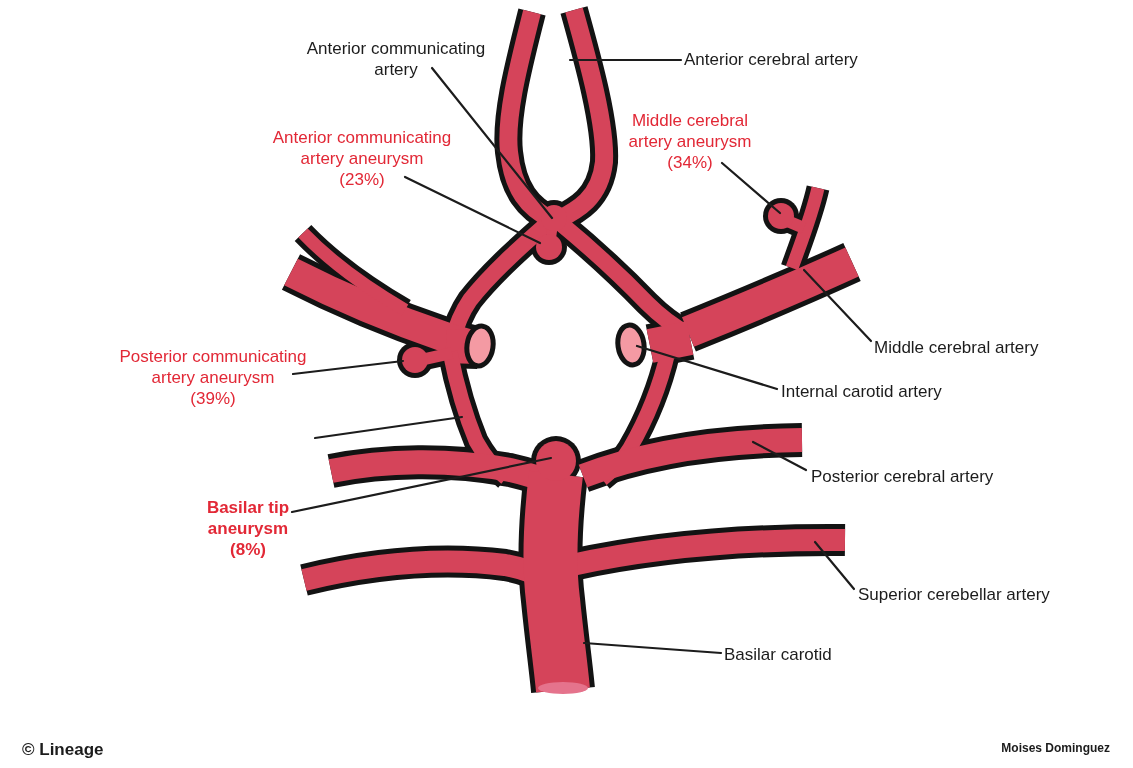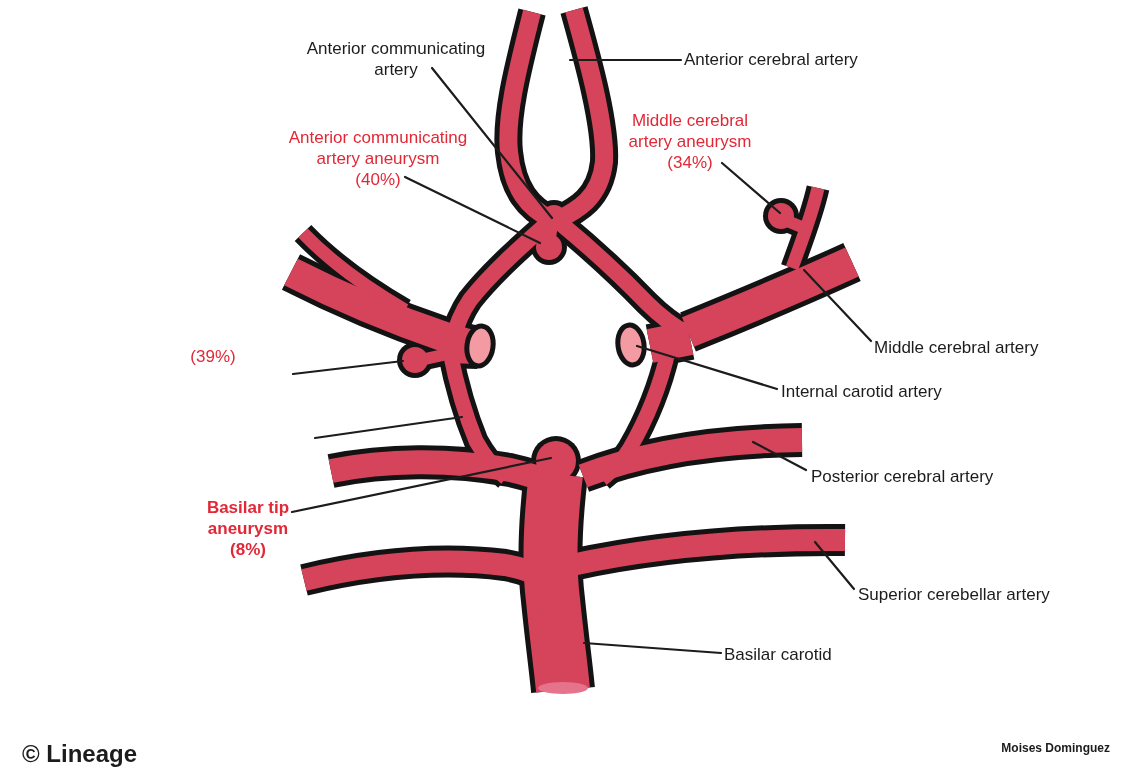--- a/index.html
+++ b/index.html
@@ -26,21 +26,21 @@
   .leader{fill:none;stroke:var(--label-text);stroke-width:2.2;stroke-linecap:round;}
   .label{
     position:absolute;font-size:17px;line-height:21px;color:var(--label-text);
     white-space:nowrap;
     text-align:right;
   }
   .label.wrap{white-space:normal;text-align:center;}
   .label.red{color:var(--aneurysm-text);}
   .label .pct{display:block;}
   .credit{
-    position:absolute;font-size:24px;font-weight:bold;color:var(--label-text);
+    position:absolute;font-size:17px;font-weight:bold;color:var(--label-text);
     white-space:nowrap;
   }
 </style>
 </head>
 <body>
 
 <div id="canvas">
 
   <svg id="art" width="1133" height="768" viewBox="0 0 1133 768" aria-hidden="true">
 
@@ -116,35 +116,36 @@
       <path class="leader" d="M293 374 L403 361"></path>
       <path class="leader" d="M315 438 L462 417"></path>
       <path class="leader" d="M292 512 L551 458"></path>
     </g>
   </svg>
 
   <div class="label wrap" style="left:296px;top:38px;width:200px;">Anterior communicating artery</div>
 
   <div class="label" style="left:684px;top:49px;">Anterior cerebral artery</div>
 
-  <div class="label red wrap" style="left:270px;top:127px;width:216px;">
+  <div class="label red wrap" style="left:254px;top:127px;width:216px;">
     <span>Anterior communicating artery aneurysm</span>
-    <span class="pct">(40%)</span>
+    <span class="pct">(23%)</span>
   </div>
 
   <div class="label red wrap" style="left:608px;top:110px;width:164px;">
     <span>Middle cerebral artery aneurysm</span>
     <span class="pct">(34%)</span>
   </div>
 
   <div class="label" style="left:874px;top:337px;">Middle cerebral artery</div>
 
   <div class="label" style="left:781px;top:381px;">Internal carotid artery</div>
 
   <div class="label red wrap" style="left:105px;top:346px;width:216px;">
+    <span>Posterior communicating artery aneurysm</span>
     <span class="pct">(39%)</span>
   </div>
 
 
   <div class="label red wrap" style="left:193px;top:497px;width:110px;font-weight:bold;">
     <span>Basilar tip aneurysm</span>
     <span class="pct">(8%)</span>
   </div>
 
   <div class="label" style="left:811px;top:466px;">Posterior cerebral artery</div>

